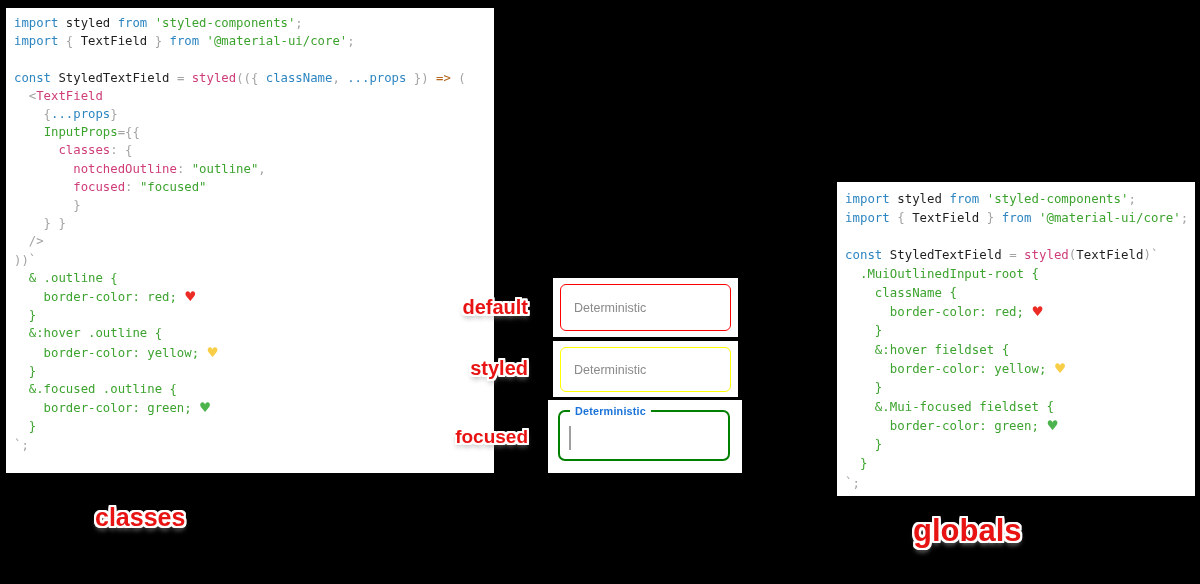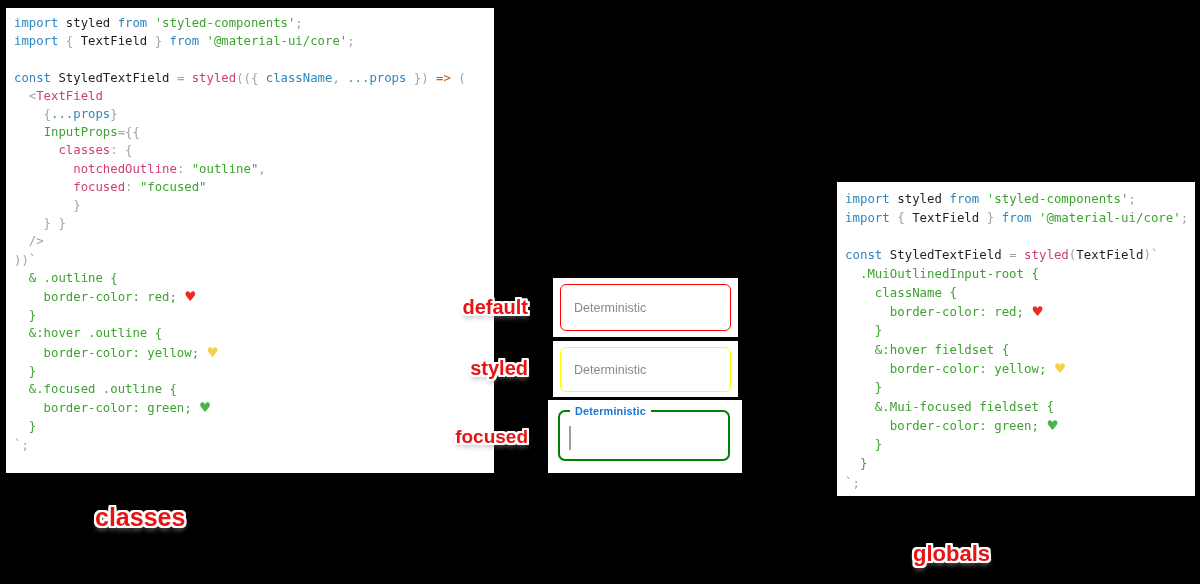--- a/index.html
+++ b/index.html
@@ -61,21 +61,21 @@
       -2px 0 0 #fff,2px 0 0 #fff,
       -2px 1px 0 #fff,2px 1px 0 #fff,
       -2px 2px 0 #fff,-1px 2px 0 #fff,0 2px 0 #fff,1px 2px 0 #fff,2px 2px 0 #fff,
       0 4px 5px rgba(150,150,150,.9);
   }
   .state-label{left:328px;width:200px;text-align:right;font-size:20px;}
   #lbl-default{top:296px;}
   #lbl-hover{top:357px;}
   #lbl-focused{top:426px;font-size:19px;}
   #lbl-classes{left:95px;top:503px;font-size:25px;}
-  #lbl-globals{left:913px;top:513px;font-size:22px;margin-top:28px;}
+  #lbl-globals{left:913px;top:513px;font-size:31px;}
 </style>
 </head>
 <body>
 
 <div class="panel" id="left-panel">
   <div class="code">
       <div class="cl"><span class="tk-kw">import</span><span class="tk-pln"> styled </span><span class="tk-kw">from</span><span class="tk-grn"> 'styled-components'</span><span class="tk-pun">;</span></div>
       <div class="cl"><span class="tk-kw">import</span><span class="tk-pun"> { </span><span class="tk-pln">TextField</span><span class="tk-pun"> } </span><span class="tk-kw">from</span><span class="tk-grn"> '@material-ui/core'</span><span class="tk-pun">;</span></div>
       <div class="cl">&nbsp;</div>
       <div class="cl"><span class="tk-kw">const</span><span class="tk-pln"> StyledTextField </span><span class="tk-pun">= </span><span class="tk-pink">styled</span><span class="tk-pun">(({ </span><span class="tk-kw">className</span><span class="tk-pun">, </span><span class="tk-kw">...props</span><span class="tk-pun"> }) </span><span class="tk-orn">=&gt;</span><span class="tk-pun"> (</span></div>

